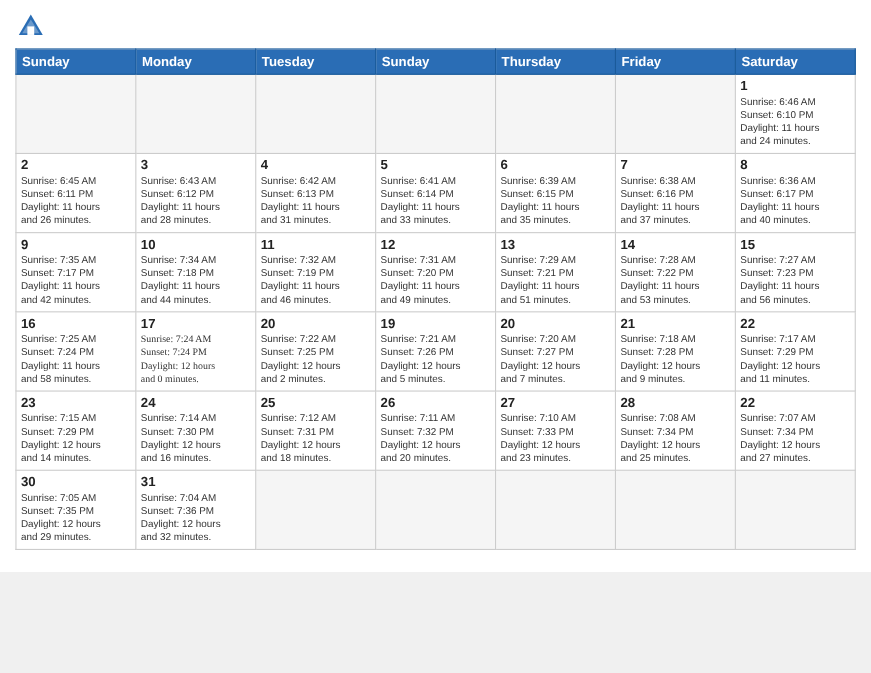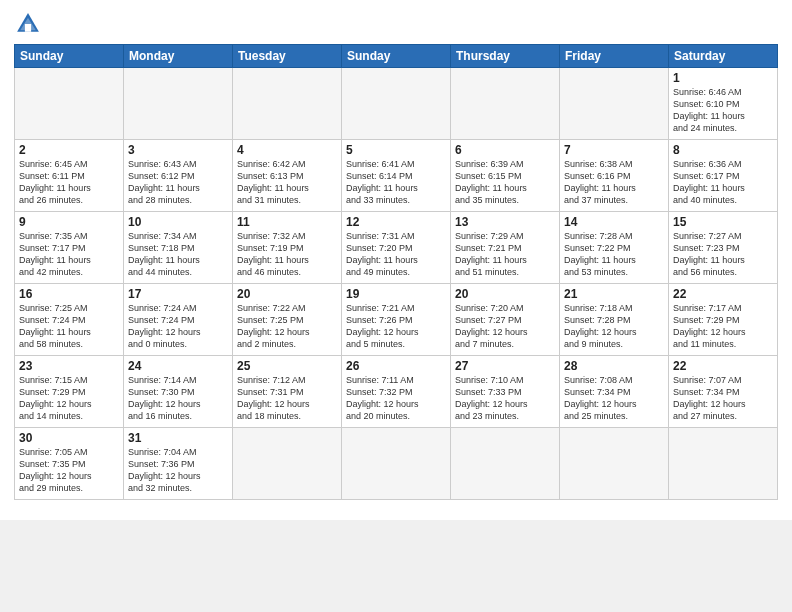--- a/index.html
+++ b/index.html
@@ -248,21 +248,21 @@
         <tr>
           <td>
             <div class="day-number">16</div>
             <div class="day-info" style="white-space: pre-line;">Sunrise: 7:25 AM
 Sunset: 7:24 PM
 Daylight: 11 hours
 and 58 minutes.</div>
           </td>
           <td>
             <div class="day-number">17</div>
-            <div class="day-info" style="white-space: pre-line;">Sunrise: 7:24 AM
+            <div class="day-info" style="white-space: pre-line; font-family: Liberation Serif, serif;">Sunrise: 7:24 AM
 Sunset: 7:24 PM
 Daylight: 12 hours
 and 0 minutes.</div>
           </td>
           <td>
             <div class="day-number">20</div>
             <div class="day-info" style="white-space: pre-line;">Sunrise: 7:22 AM
 Sunset: 7:25 PM
 Daylight: 12 hours
 and 2 minutes.</div>

